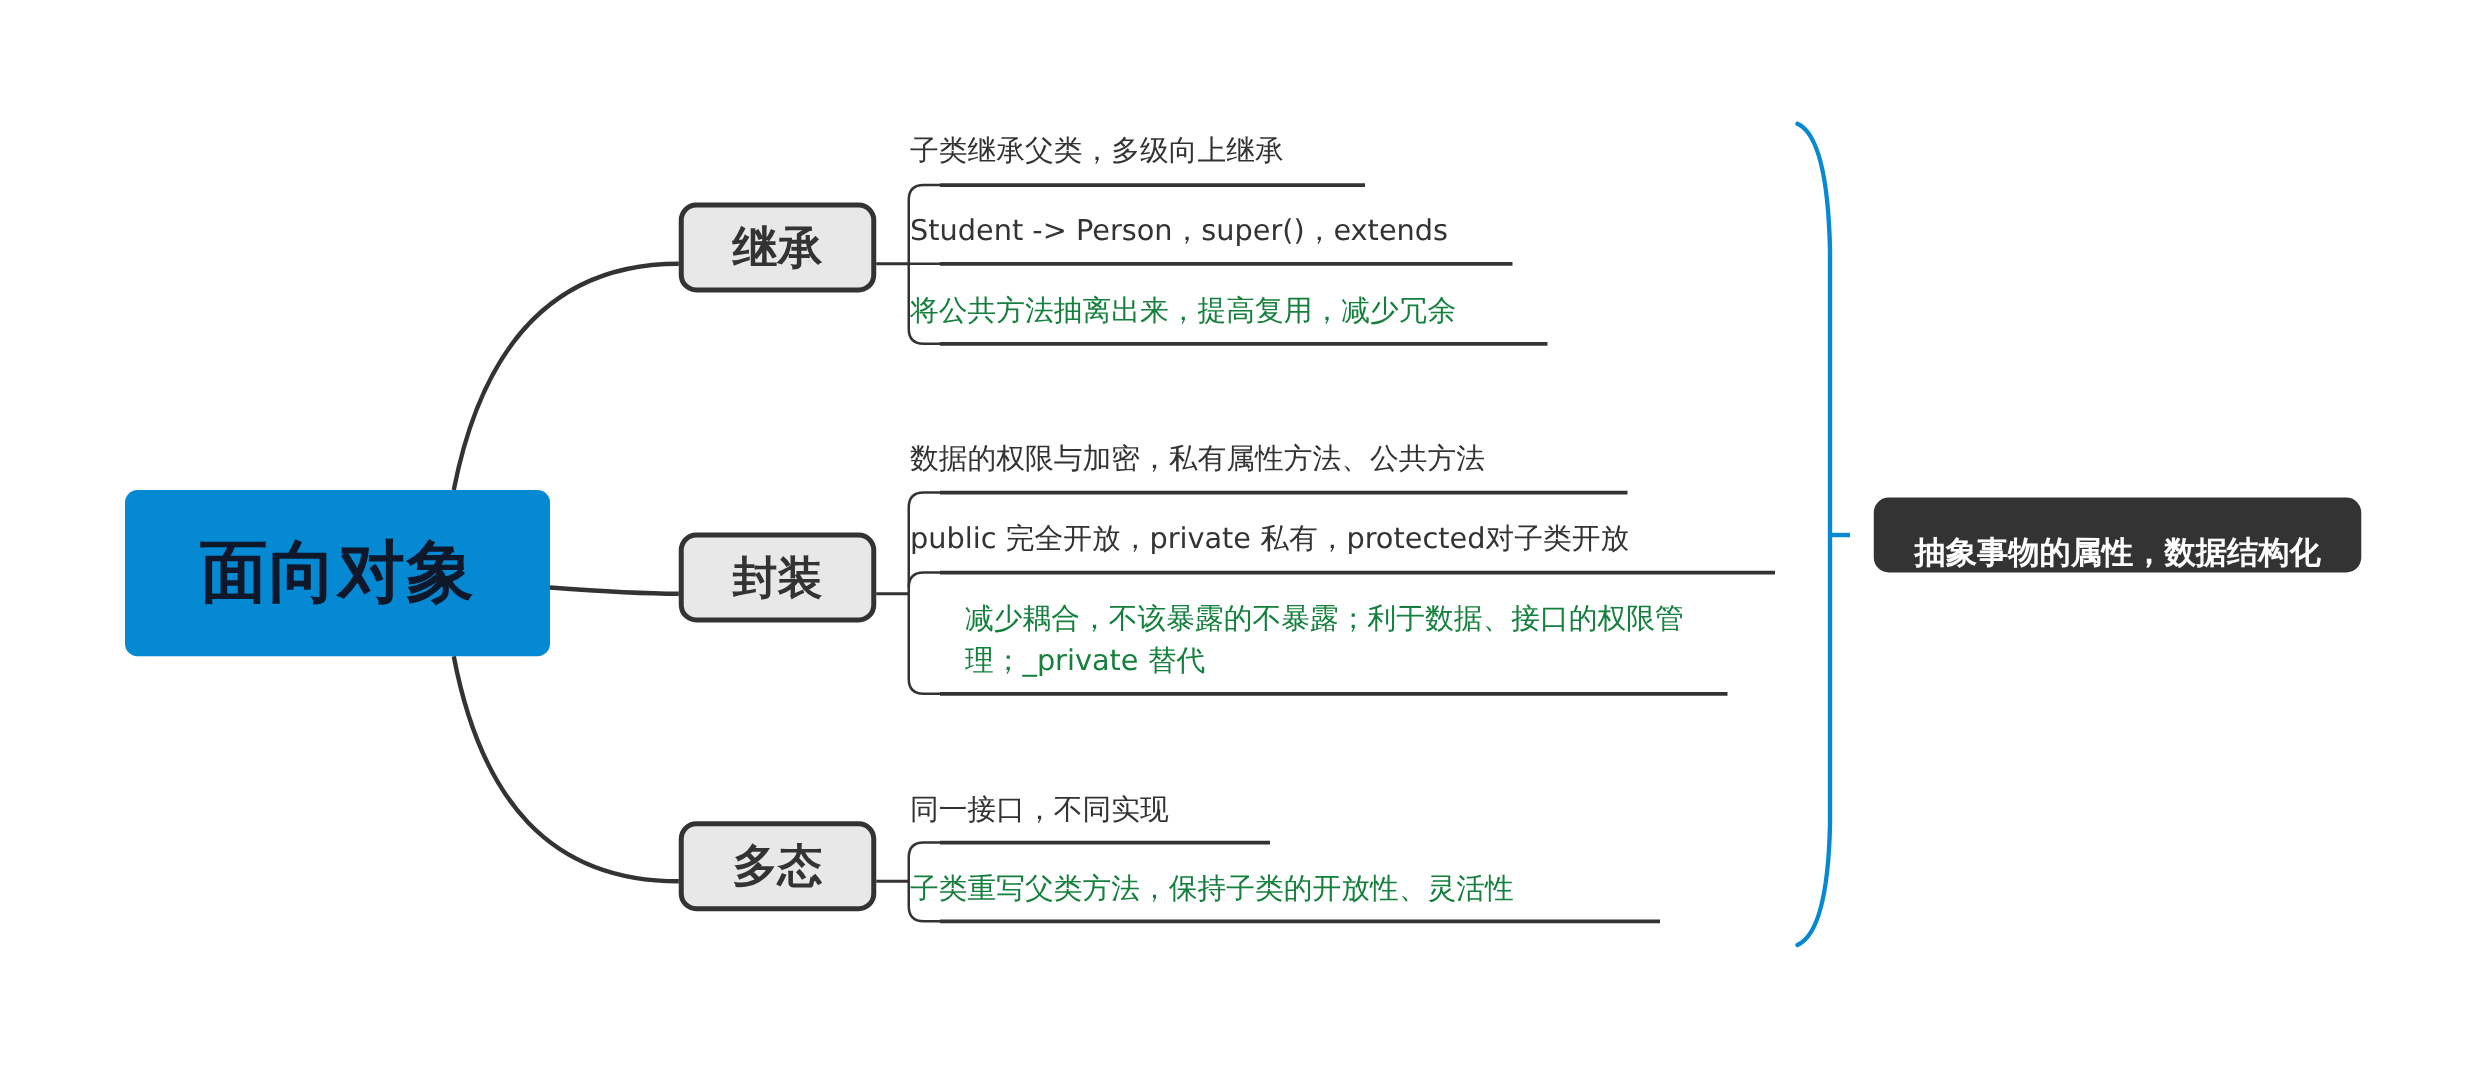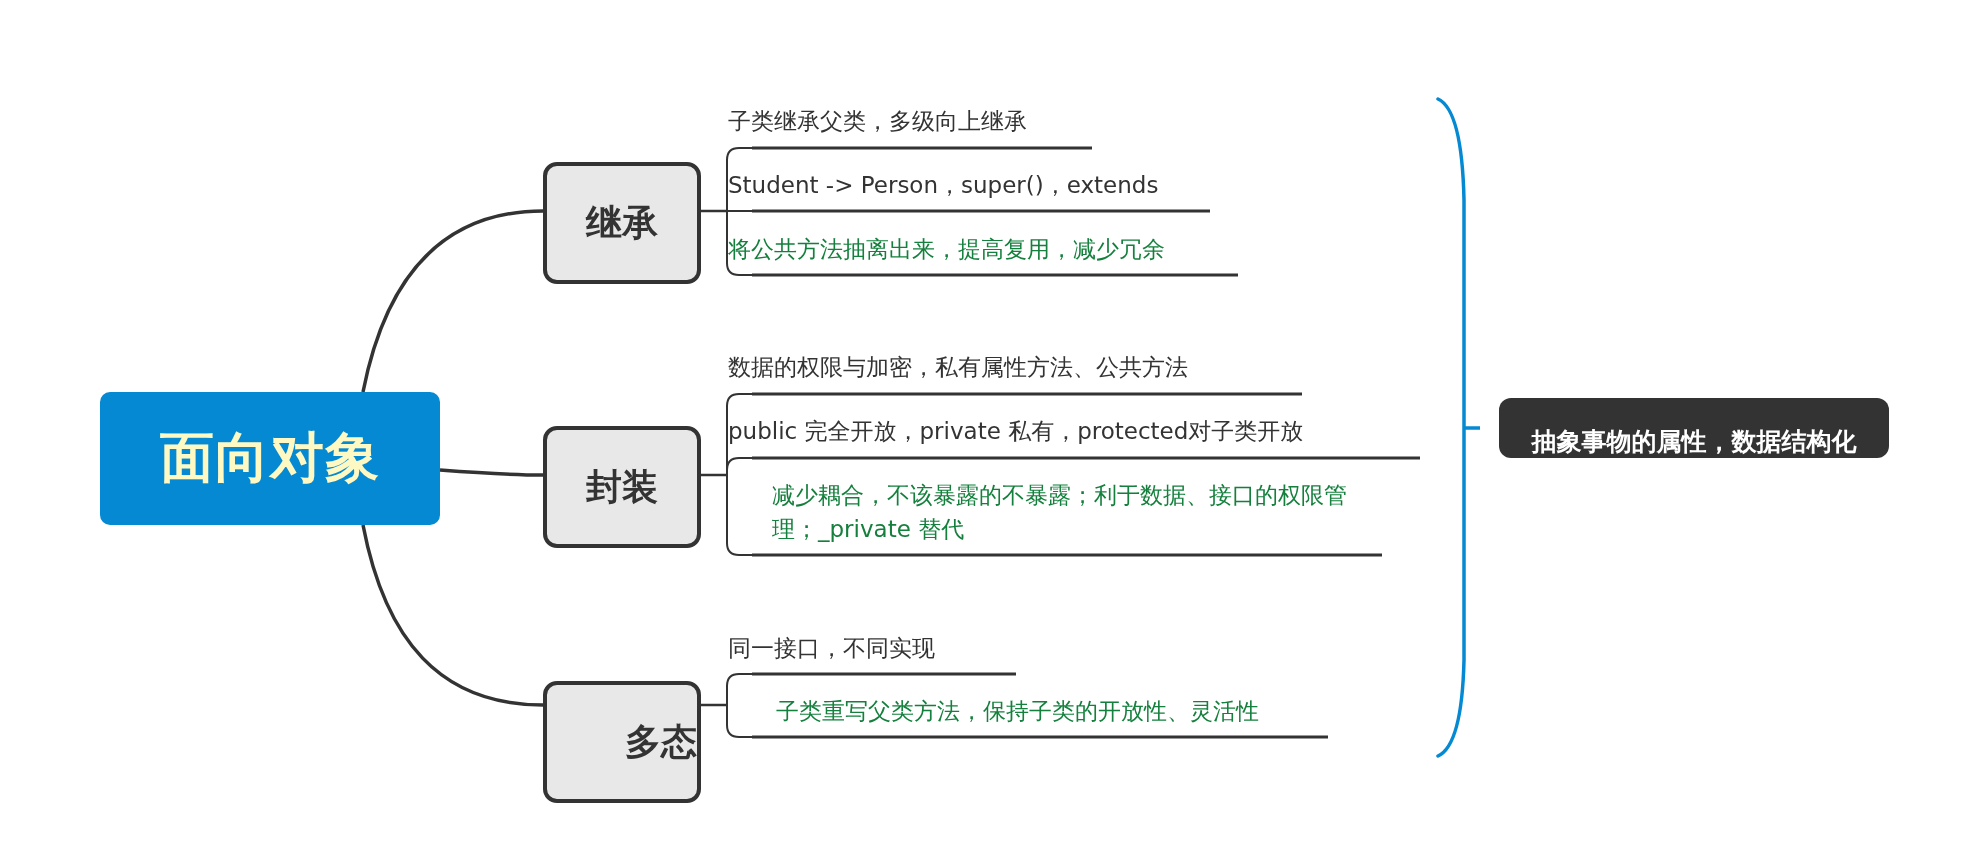--- a/index.html
+++ b/index.html
@@ -19,32 +19,32 @@
       left: 0; top: 0;
       width: 1988px; height: 856px;
       pointer-events: none;
     }
     .central {
       position: absolute;
       left: 100px; top: 392px;
       width: 340px; height: 133px;
       background: #0589d3;
       border-radius: 10px;
-      color: #fef9c3;
+      color: #0f172a;
       font-weight: bold;
       font-size: 54px;
       display: flex;
       align-items: center;
       justify-content: center;
       letter-spacing: 1px;
     }
     .branch {
       position: absolute;
       left: 543px;
-      width: 158px; height: 122px;
+      width: 158px; height: 72px;
       box-sizing: border-box;
       background: #e8e8e8;
       border: 4px solid #333333;
       border-radius: 14px;
       color: #333333;
       font-weight: bold;
       font-size: 36px;
       display: flex;
       align-items: center;
       justify-content: center;
@@ -120,21 +120,21 @@
 <div class="leaf" style="top:168px;">Student -&gt; Person，super()，extends</div>
 <div class="leaf red" style="top:232px;">将公共方法抽离出来，提高复用，减少冗余</div>
 
 <div class="branch" style="top:426px;">
   <span>封装</span>
 </div>
 <div class="leaf" style="top:350px;">数据的权限与加密，私有属性方法、公共方法</div>
 <div class="leaf" style="top:414px;">public 完全开放，private 私有，protected对子类开放</div>
 <div class="leaf red wrap" style="top:478px; width:620px;margin-left:44px;">减少耦合，不该暴露的不暴露；利于数据、接口的权限管理；_private 替代</div>
 
-<div class="branch" style="top:681px;justify-content:flex-end;">
+<div class="branch" style="top:657px;">
   <span>多态</span>
 </div>
 <div class="leaf" style="top:631px;">同一接口，不同实现</div>
-<div class="leaf red" style="top:694px;margin-left:48px;">子类重写父类方法，保持子类的开放性、灵活性</div>
+<div class="leaf red" style="top:694px;">子类重写父类方法，保持子类的开放性、灵活性</div>
 
 <div class="summary">
   <span>抽象事物的属性，数据结构化</span>
 </div>
 
 </body></html>

